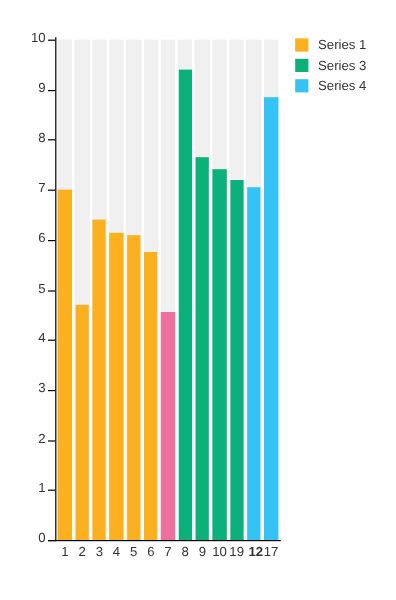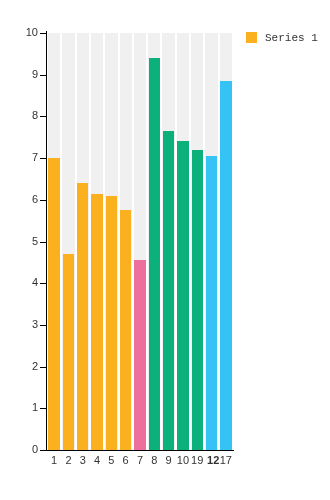--- a/index.html
+++ b/index.html
@@ -94,21 +94,20 @@
     position: absolute;
     left: 246px;
     top: 30px;
     width: 80px;
   }
   .legend-item {
     display: flex;
     align-items: center;
     height: 15px;
     margin-bottom: 2px;
-    font-family: Liberation Mono, monospace;
   }
   .legend-swatch {
     width: 11px;
     height: 11px;
     flex: 0 0 11px;
     margin-right: 8px;
   }
   .legend-text {
     font-size: 11px;
     color: #333333;
@@ -194,15 +193,23 @@
       <div class="x-label" style="left: 190.077px; width: 14.3077px;">19</div>
       <div class="x-label" style="left: 206px; width: 14.3077px; font-weight: bold;">12</div>
       <div class="x-label" style="left: 218.692px; width: 14.3077px;">17</div>
     </div>
 
   <div class="legend" id="legend">
       <div class="legend-item">
         <span class="legend-swatch" style="background: rgb(251, 176, 31);"></span>
         <span class="legend-text">Series 1</span>
       </div>
+      <div class="legend-item">
+        <span class="legend-swatch" style="background: rgb(11, 176, 123);"></span>
+        <span class="legend-text">Series 3</span>
+      </div>
+      <div class="legend-item">
+        <span class="legend-swatch" style="background: rgb(53, 194, 245);"></span>
+        <span class="legend-text">Series 4</span>
+      </div>
     </div>
 
 </div>
 
 </body></html>

